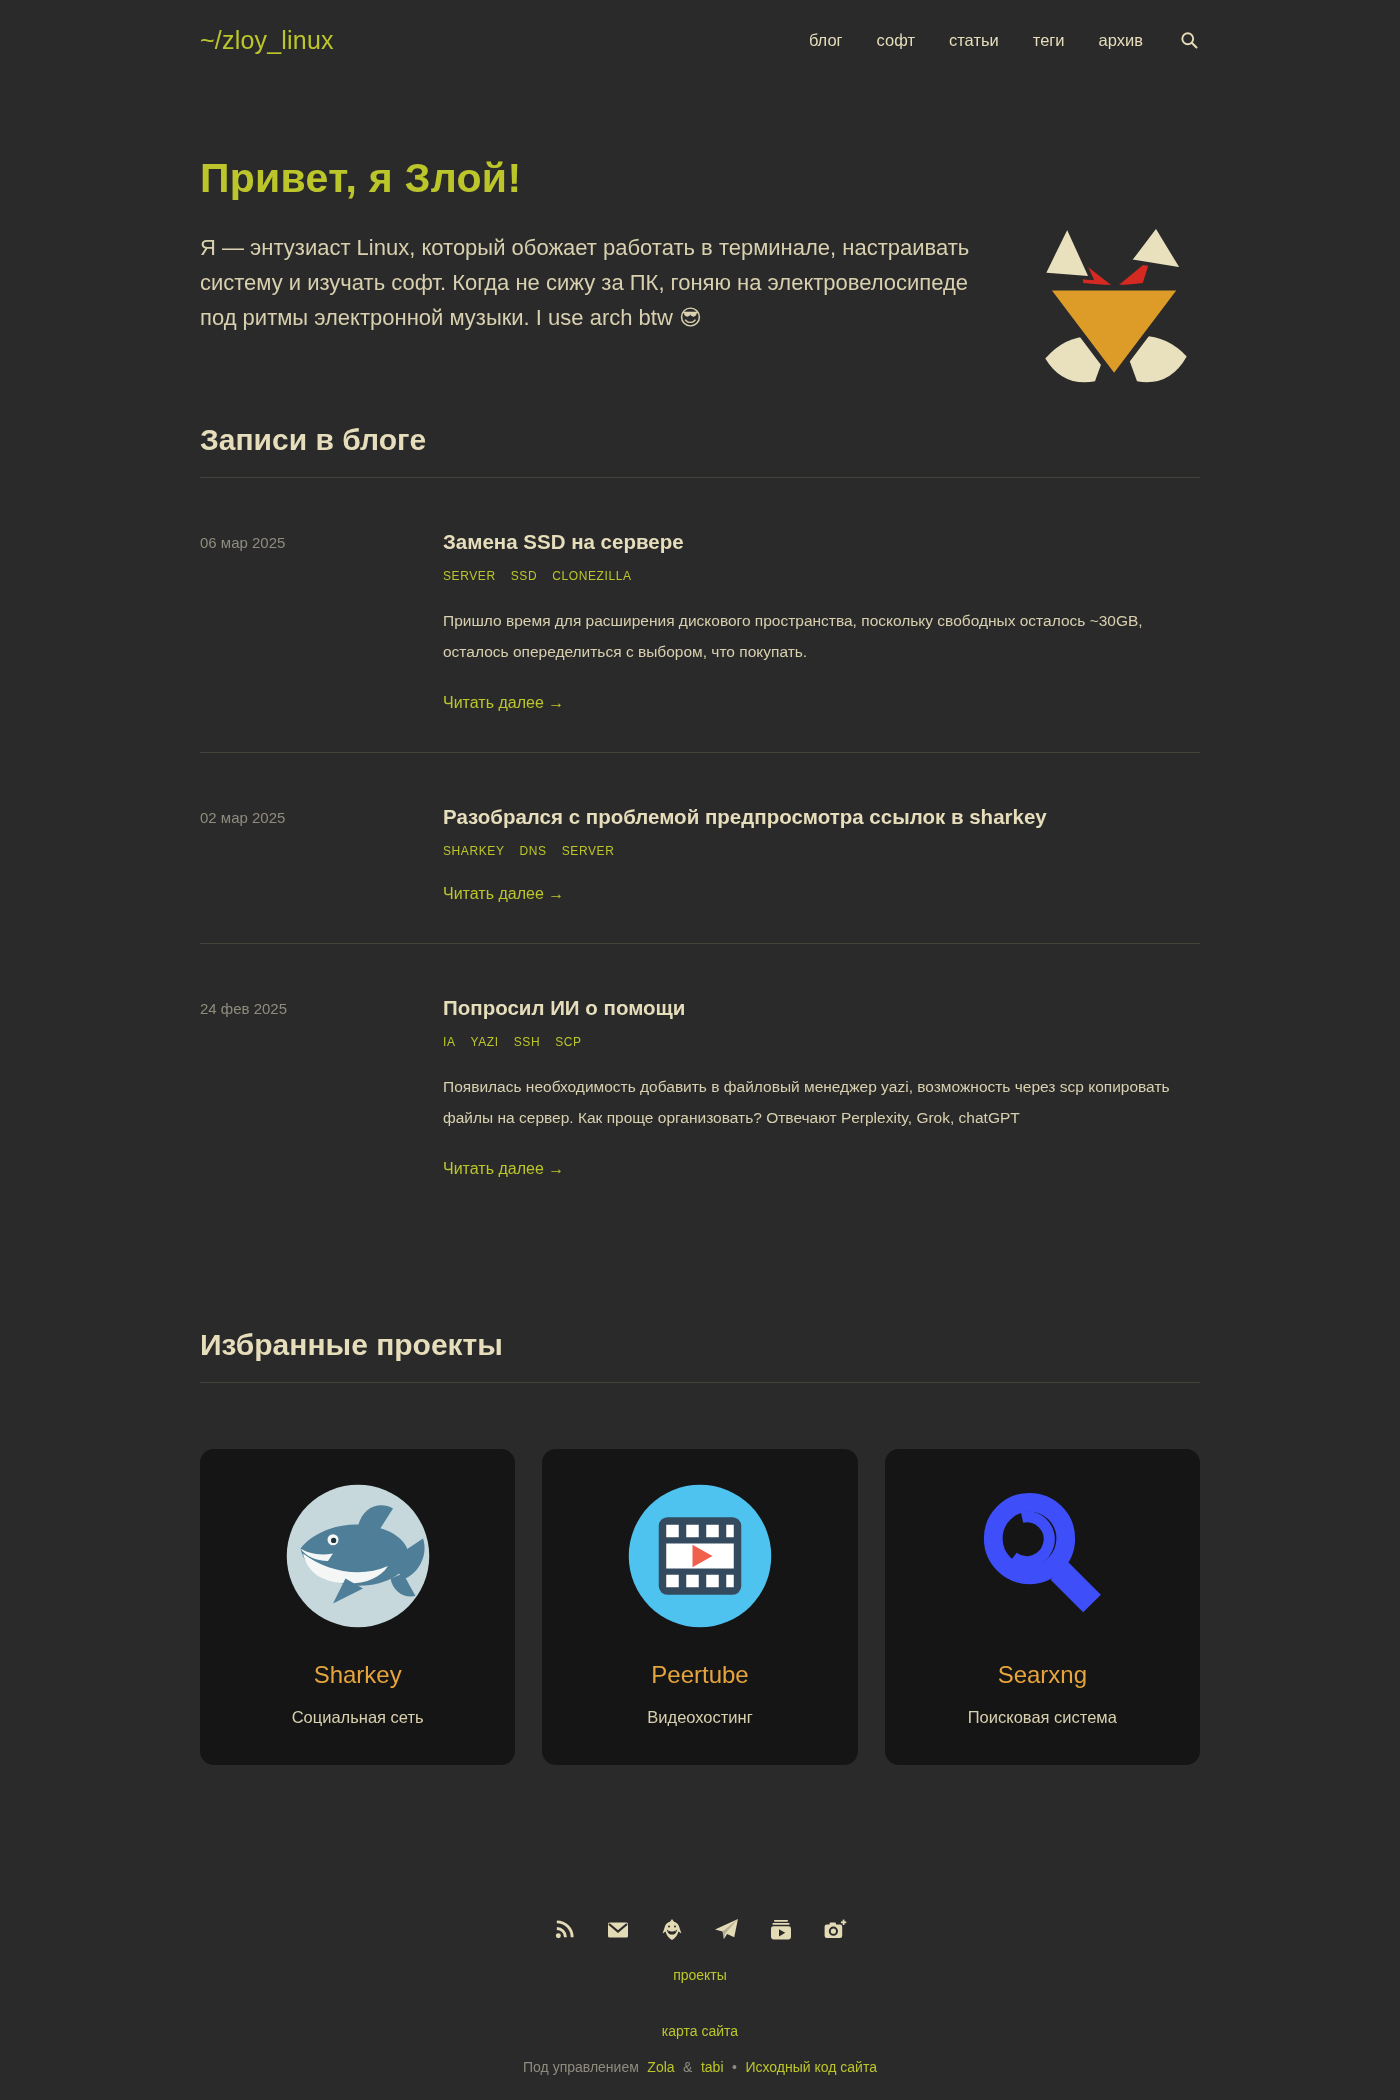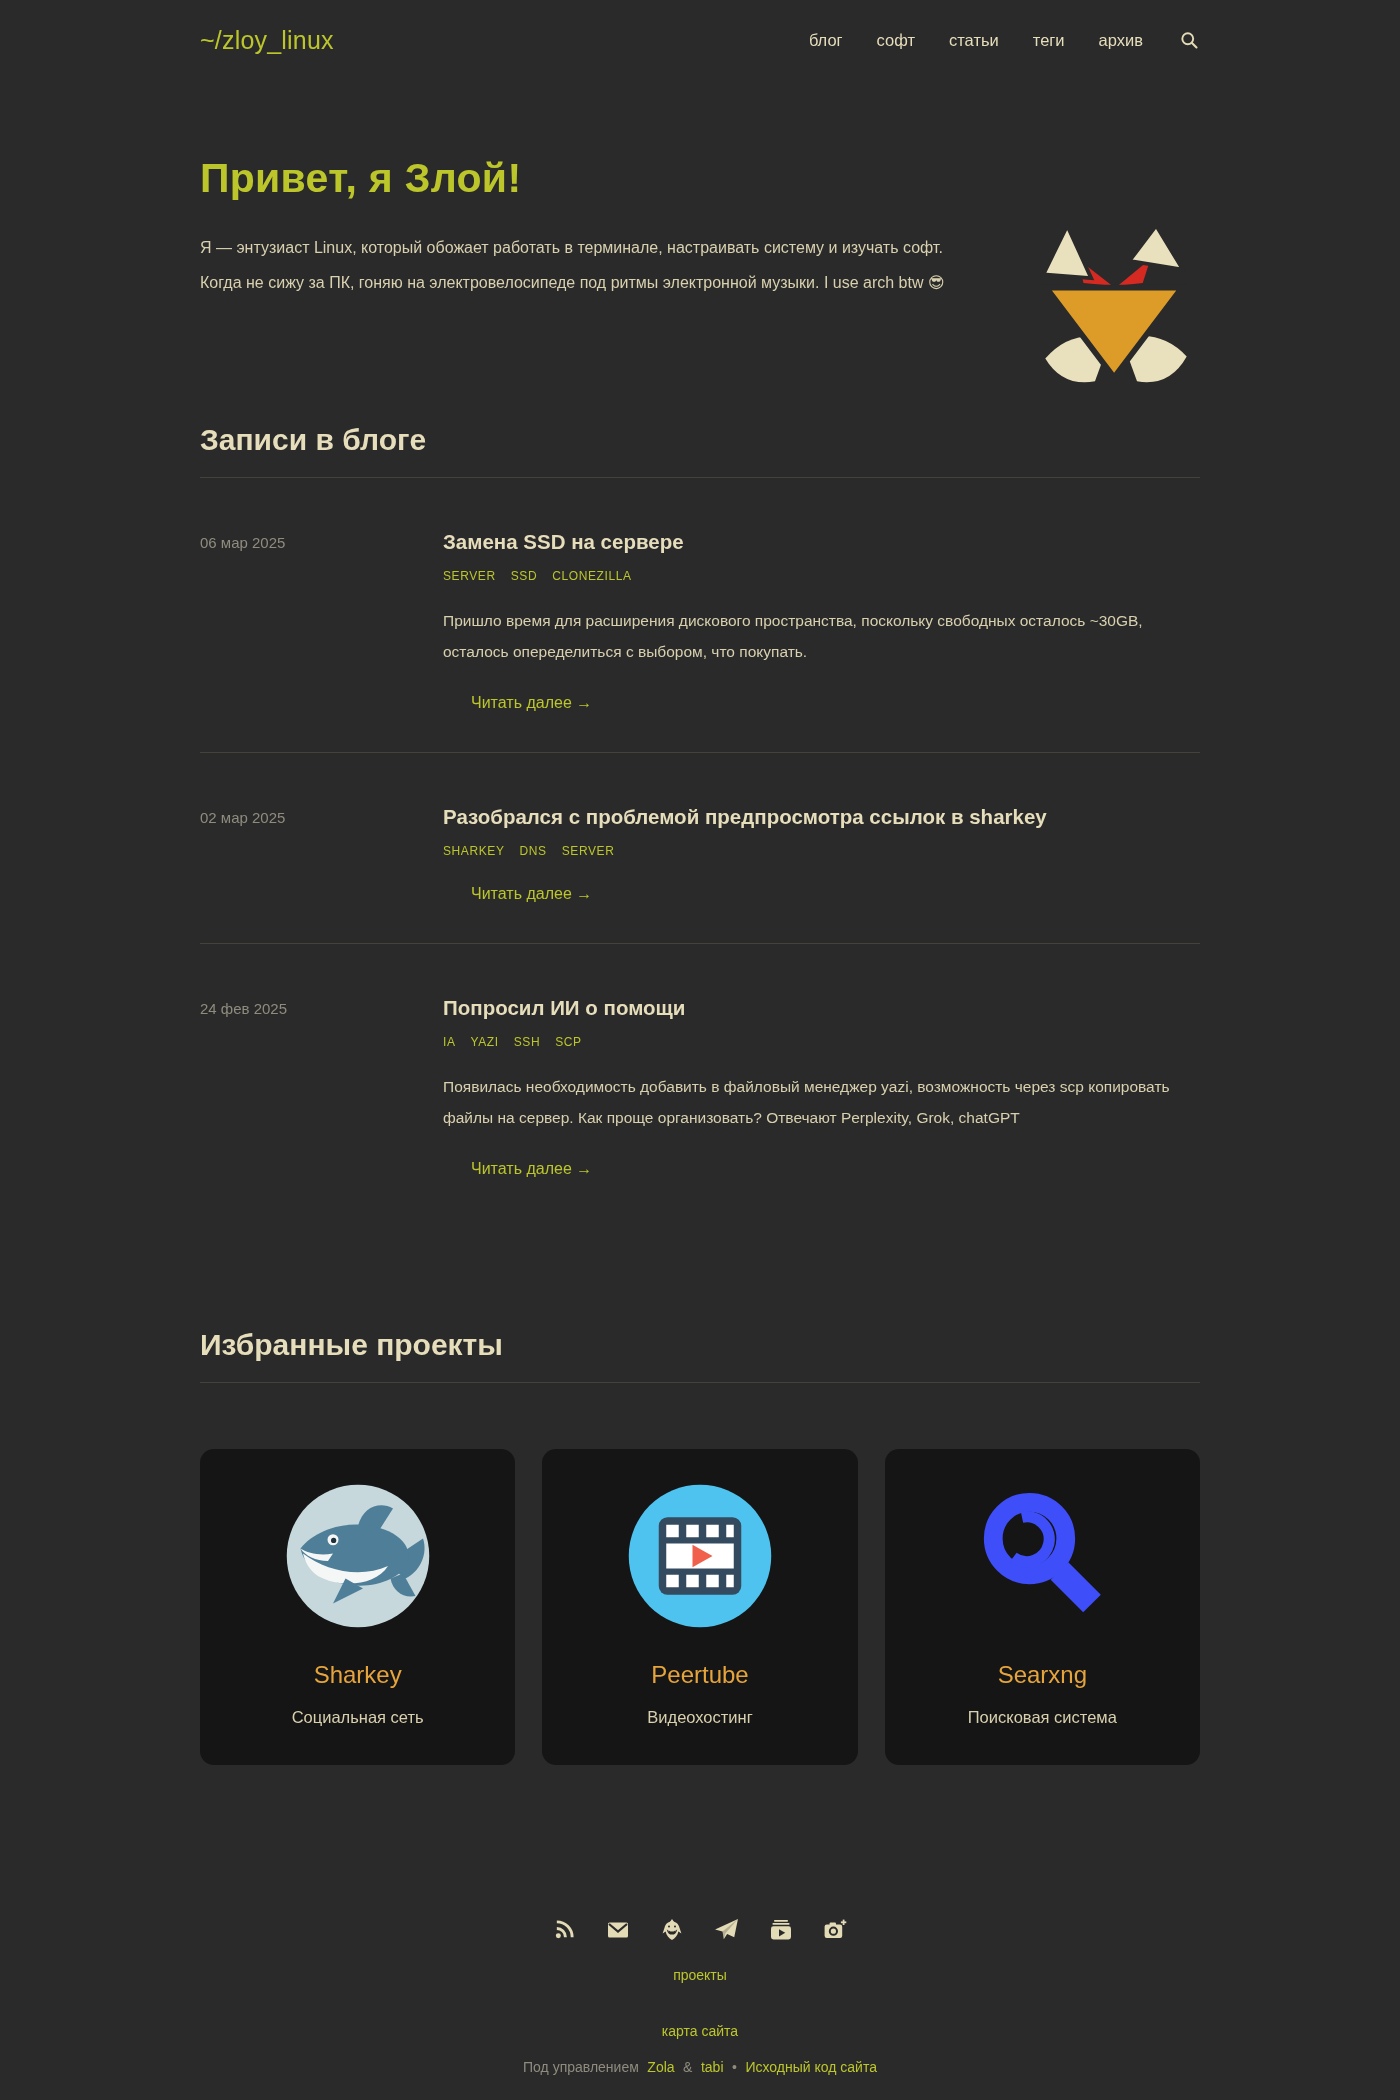--- a/index.html
+++ b/index.html
@@ -16,39 +16,39 @@
   .site-header{display:flex;justify-content:space-between;align-items:center;padding-top:26px;}
   .logo{color:var(--accent);font-size:25px;font-weight:400;letter-spacing:.2px;}
   .nav{display:flex;align-items:center;gap:34px;}
   .nav a{color:var(--heading);font-size:16.5px;}
   .search-btn{display:flex;align-items:center;margin-left:2px;}
 
   
   .hero{display:flex;justify-content:space-between;gap:30px;margin-top:100px;}
   .hero-text{width:770px;}
   .hero-title{margin:0;color:var(--accent);font-size:41px;font-weight:700;letter-spacing:.3px;}
-  .hero-desc{margin:28px 0 0 0;font-size:16px;line-height:35px;color:var(--text);}
+  .hero-desc{margin:28px 0 0 0;font-size:22px;line-height:35px;color:var(--text);}
   .hero-logo{flex:0 0 auto;margin-top:62px;}
 
   
   .section-title{margin:0;color:var(--heading);font-size:30px;font-weight:700;}
   .section-rule{border:none;border-top:1px solid var(--divider);margin:20px 0 0 0;}
   .blog-section{margin-top:30px;}
   .projects-section{margin-top:110px;}
 
   
   .post{display:grid;grid-template-columns:243px 1fr;padding:52px 0 40px 0;}
   .post.bordered{border-bottom:1px solid var(--divider);}
   .post-date{color:var(--muted);font-size:15px;padding-top:4px;}
   .post-title{margin:0;font-size:20.5px;font-weight:700;color:var(--heading);}
   .post-title a{color:var(--heading);}
   .post-tags{margin-top:15px;display:flex;gap:15px;}
   .post-tags a{color:var(--accent);font-size:12px;letter-spacing:.6px;}
   .post-excerpt{margin:22px 0 0 0;font-size:15.5px;line-height:31px;color:var(--text);}
-  .read-more{display:inline-block;margin-top:27px;color:var(--accent);font-size:16px;margin-left:28px;}
+  .read-more{display:inline-block;margin-top:27px;color:var(--accent);font-size:16px;}
 
   
   .cards{display:grid;grid-template-columns:repeat(3,1fr);gap:27px;margin-top:66px;}
   .card{background:var(--card-bg);border-radius:14px;padding:32px 18px 38px 18px;
         text-align:center;display:block;}
   .card-icon{width:150px;height:150px;margin:0 auto;display:flex;align-items:center;justify-content:center;}
   .card-title{margin:30px 0 0 0;color:var(--amber);font-size:24px;font-weight:400;}
   .card-sub{margin:19px 0 0 0;color:var(--text);font-size:16.5px;}
 
   

